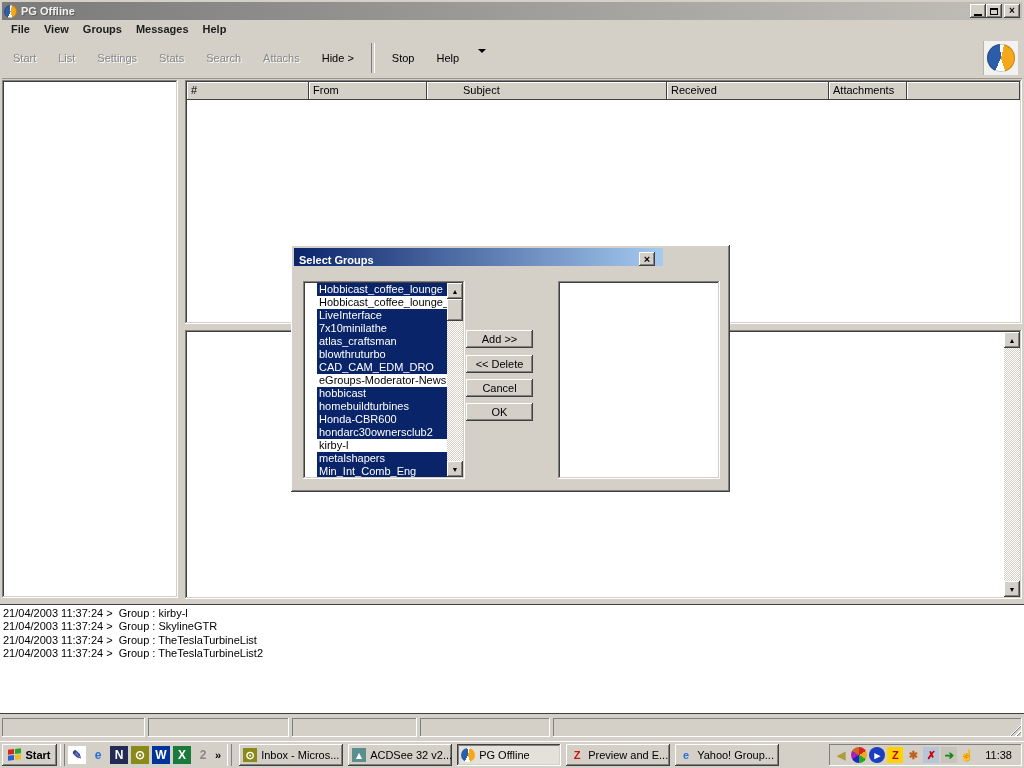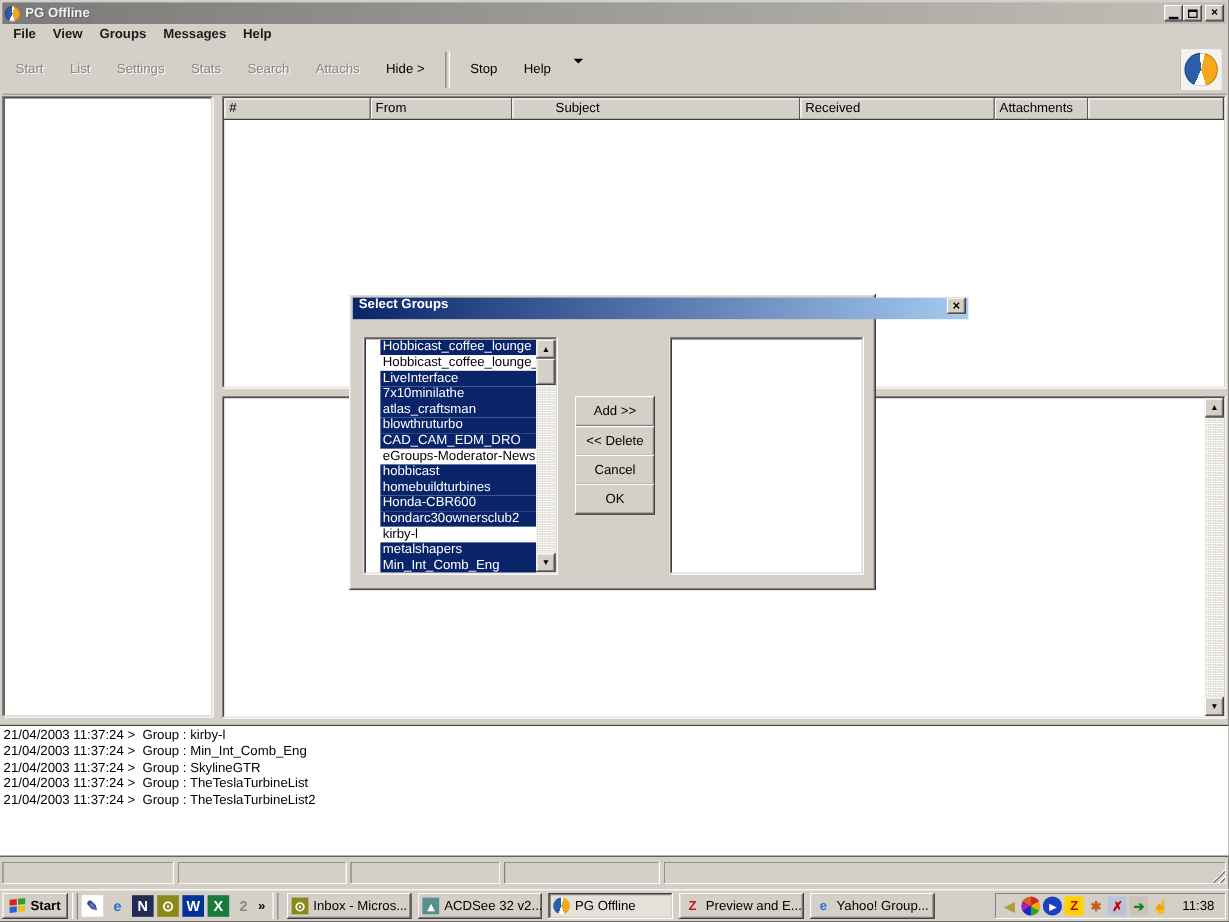--- a/index.html
+++ b/index.html
@@ -73,31 +73,31 @@
   .statusbar { left:0; top:714px; width:1024px; height:27px; display:flex; gap:3px; padding:4px 2px 0 2px; box-sizing:border-box; }
   .status-pane { height:19px; box-shadow: inset -1px -1px #ffffff, inset 1px 1px #808080; }
   .p1{width:143px;} .p2{width:141px;} .p3{width:125px;} .p4{width:130px;}
   .p5{flex:1; position:relative;}
   .grip { position:absolute; right:1px; bottom:1px; width:13px; height:13px;
     background:repeating-linear-gradient(135deg, transparent 0 2px, #ffffff 2px 3px, #808080 3px 4px);
     clip-path:polygon(100% 0, 100% 100%, 0 100%); }
 
   
   .dialog { left:291px; top:245px; width:439px; height:247px; z-index:50; }
-  .dlg-title { position:absolute; left:3px; top:3px; width:513px; height:18px;
+  .dlg-title { position:absolute; left:3px; top:3px; width:369px; height:18px;
     background:linear-gradient(to right,#0a246a,#a6caf0);
-    display:flex; align-items:flex-start; padding:0 2px 0 5px; box-sizing:border-box; }
+    display:flex; align-items:flex-end; padding:0 8px 0 5px; box-sizing:border-box; }
   .dlg-title .t { color:#fff; font-weight:bold; flex:1; }
   .dlg-close { width:16px; height:14px; display:flex; align-items:center; justify-content:center; font-weight:bold; font-size:11px; line-height:11px; }
   .dlg-list { position:absolute; left:12px; top:36px; width:162px; height:198px; }
   .dlg-list .items { position:absolute; left:2px; top:2px; right:18px; bottom:2px; overflow:hidden; background:#fff;padding-left:12px; }
   .grp-item { height:13px; line-height:13px; padding-left:2px; white-space:nowrap; background:#fff; color:#000; }
   .grp-item.sel { background:#0a246a; color:#fff; }
   .dlg-list .vscroll { top:2px; right:2px; bottom:2px; }
-  .dlg-btn { position:absolute; left:188px; width:67px; height:26px; display:flex; align-items:center; justify-content:center; }
+  .dlg-btn { position:absolute; left:175px; width:67px; height:18px; display:flex; align-items:center; justify-content:center; }
   .dlg-target { position:absolute; left:267px; top:36px; width:162px; height:198px; }
 
   
   .taskbar { left:0; top:741px; width:1024px; height:27px; background:#d4d0c8; border-top:1px solid #ffffff; box-sizing:border-box;
     display:flex; align-items:center; padding:0 2px; }
   .start-btn { width:55px; height:22px; display:flex; align-items:center; justify-content:center; gap:3px; font-weight:bold; }
   .tb-divider { width:3px; height:22px; margin:0 3px; border-left:1px solid #ffffff; border-right:1px solid #808080; }
   .ql { display:flex; align-items:center; gap:3px; }
   .ql-icon { width:18px; height:18px; display:flex; align-items:center; justify-content:center; font-weight:bold; font-size:12px; }
   .ql-chevron { font-weight:bold; padding:0 3px; }
@@ -206,21 +206,20 @@
         <div class="sb-btn sb-down">▼</div>
       </div>
     </div>
   </div>
 
   <div class="abs log-panel">
 
       <div class="log-line">21/04/2003 11:37:24 &gt;  Group : kirby-l</div>
 
 
-      <div class="log-line">21/04/2003 11:37:24 &gt;  Group : Min_Int_Comb_Eng</div>
 
       <div class="log-line">21/04/2003 11:37:24 &gt;  Group : SkylineGTR</div>
 
 
       <div class="log-line">21/04/2003 11:37:24 &gt;  Group : TheTeslaTurbineList</div>
 
       <div class="log-line">21/04/2003 11:37:24 &gt;  Group : TheTeslaTurbineList2</div>
     </div>
 
   <div class="abs statusbar">

